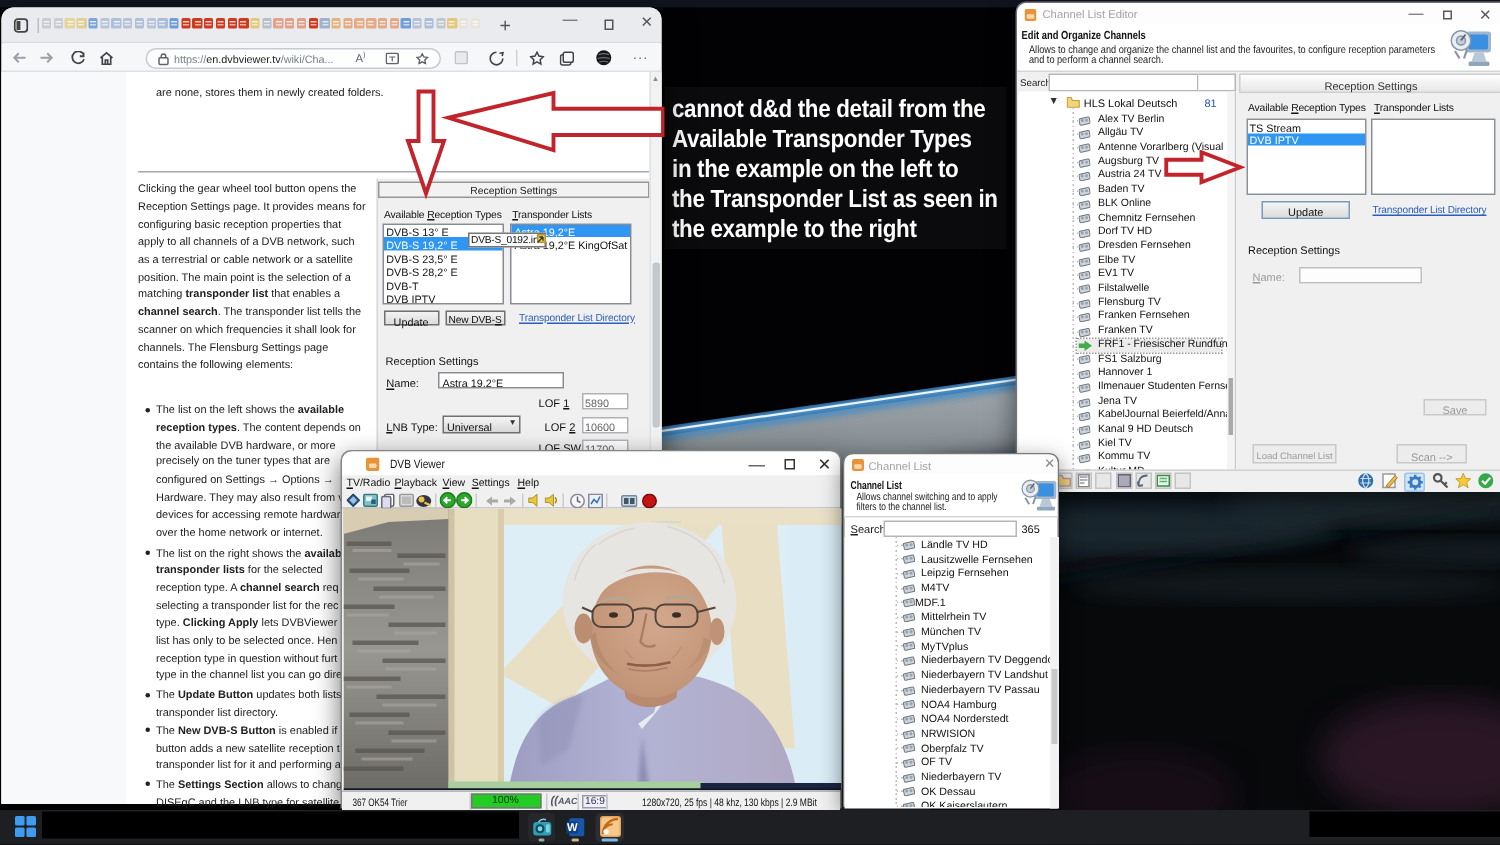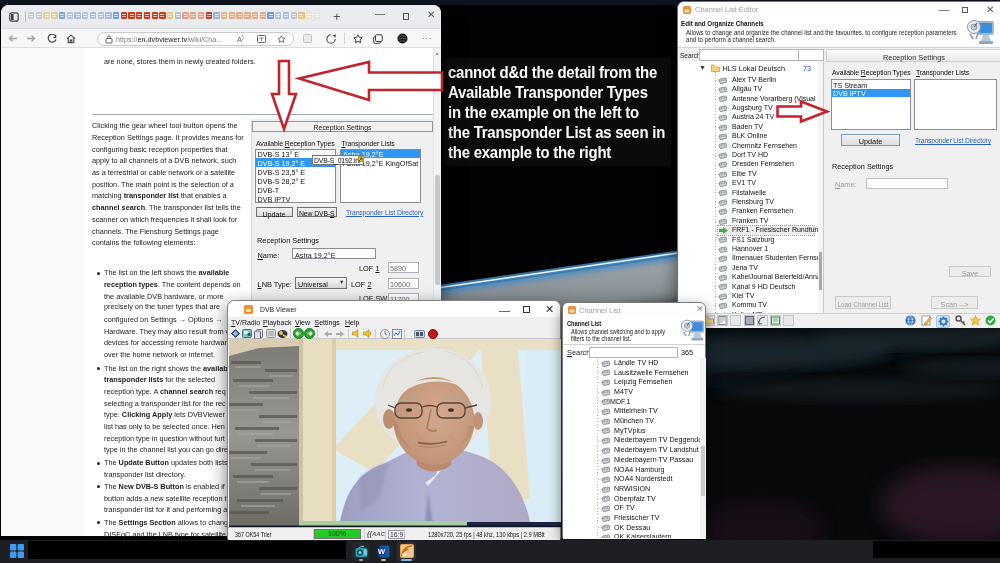--- a/index.html
+++ b/index.html
@@ -83,21 +83,21 @@
 </svg>
     <div class="a nw" style="left:2px;top:49.5px;font-size:6.5px;color:#222">Search</div>
     <div class="a" style="left:21px;top:46.5px;width:100px;height:12px;background:#fff;border:1px solid #b6b6b6"></div>
     <div class="a" style="left:121px;top:46.5px;width:25px;height:12px;background:#fff;border:1px solid #b6b6b6;border-left:none"></div>
     <div class="a" style="left:1px;top:59px;width:145px;height:252px;background:#fff;border-right:1px solid #c9c9c9"></div>
     <div class="a nw" style="left:21px;top:61.5px;font-size:7px;color:#333">▼</div>
     <svg class="a" style="left:33px;top:61.5px" width="9" height="8">
       <path d="M0.5 2 L0.5 7.5 L8.5 7.5 L8.5 3 L4 3 L3 1 L0.5 1 Z" fill="#f3d37c" stroke="#caa23c" stroke-width="0.8"></path>
     </svg>
     <div class="a nw" style="left:44.5px;top:61.5px;font-size:7.3px;color:#111">HLS Lokal Deutsch</div>
-    <div class="a nw" style="left:125px;top:61.5px;font-size:7.3px;color:#2255bb">73</div>
+    <div class="a nw" style="left:125px;top:61.5px;font-size:7.3px;color:#2255bb">81</div>
     <div class="a" style="left:1px;top:59px;width:139px;height:253px;overflow:hidden">
       <div class="a" style="left:36px;top:11px;width:1px;height:241px;background:repeating-linear-gradient(#bbb 0 1px,transparent 1px 3px)"></div>
       <div class="a" style="left:36px;top:18.5px;width:4px;height:1px;background:repeating-linear-gradient(90deg,#bbb 0 1px,transparent 1px 3px)"></div>
       <svg class="a" style="left:40px;top:15.5px" width="8" height="7" viewBox="0 0 8 7">
         <rect x="0.5" y="1.5" width="7" height="4.5" rx="0.8" transform="rotate(-12 4 3.5)" fill="#cfd4da" stroke="#6f7782" stroke-width="0.7"></rect>
         <circle cx="2.6" cy="3" r="1" fill="#9aa2ac" transform="rotate(-12 4 3.5)"></circle>
         <circle cx="5.4" cy="3.4" r="1" fill="#9aa2ac" transform="rotate(-12 4 3.5)"></circle>
       </svg>
       <div class="a nw" style="left:53px;top:14.8px;font-size:7px;color:#111">Alex TV Berlin</div>
       <div class="a" style="left:36px;top:27.9px;width:4px;height:1px;background:repeating-linear-gradient(90deg,#bbb 0 1px,transparent 1px 3px)"></div>
@@ -591,21 +591,21 @@
     <div class="a nw" style="left:256.5px;top:245.5px;font-size:7.4px;color:#111"><span style="text-decoration:underline">N</span>ame:</div>
     <div class="a" style="left:291px;top:243px;width:83.5px;height:10.5px;background:#fff;border:1px solid #898d93"></div>
     <div class="a nw" style="left:294px;top:245.5px;font-size:7.2px;color:#111">Astra 19.2°E</div>
     <div class="a nw" style="left:358px;top:258.5px;font-size:7.4px;color:#111">LOF <span style="text-decoration:underline">1</span></div>
     <div class="a" style="left:386.5px;top:256.5px;width:31px;height:11px;background:#fff;border:1px solid #aeb2b8"></div>
     <div class="a nw" style="left:389px;top:259px;font-size:7.2px;color:#666">5890</div>
     <div class="a nw" style="left:256.5px;top:274.5px;font-size:7.4px;color:#111"><span style="text-decoration:underline">L</span>NB Type:</div>
     <div class="a" style="left:294px;top:272px;width:52px;height:11.5px;background:linear-gradient(#f5f5f5,#d8d8d8);border:1px solid #707070"></div>
     <div class="a nw" style="left:297px;top:274.5px;font-size:7.2px;color:#111">Universal</div>
     <div class="a nw" style="left:338px;top:274px;font-size:5.5px;color:#333">▼</div>
-    <div class="a nw" style="left:350px;top:274.5px;font-size:7.4px;color:#111">LOF <span style="text-decoration:underline">2</span></div>
+    <div class="a nw" style="left:362px;top:274.5px;font-size:7.4px;color:#111">LOF <span style="text-decoration:underline">2</span></div>
     <div class="a" style="left:386.5px;top:273px;width:31px;height:10.5px;background:#fff;border:1px solid #aeb2b8"></div>
     <div class="a nw" style="left:389px;top:275px;font-size:7.2px;color:#666">10600</div>
     <div class="a nw" style="left:358px;top:289px;font-size:7.4px;color:#111">LOF SW</div>
     <div class="a" style="left:386.5px;top:287.5px;width:31px;height:10.5px;background:#fff;border:1px solid #aeb2b8"></div>
     <div class="a nw" style="left:389px;top:289.5px;font-size:7.2px;color:#666">11700</div>
     <div class="a" style="left:432px;top:43px;width:8px;height:488px;background:#f1f2f4;border-left:1px solid #e0e0e0"></div>
     <div class="a nw" style="left:433.5px;top:45px;font-size:5px;color:#888">▲</div>
     <div class="a" style="left:433.5px;top:170px;width:5px;height:110px;background:#c4c8cd;border-radius:2px"></div>
     <svg class="a" style="left:266px;top:52px" width="176px" height="80" viewBox="0 0 176 80">
 <polygon points="12,4 22,4 22,37 29,37 17,72 5,37 12,37" fill="#fff" stroke="#c2242c" stroke-width="2.6"></polygon>
@@ -954,21 +954,21 @@
         <circle cx="2.6" cy="3" r="1" fill="#9aa2ac" transform="rotate(-12 4 3.5)"></circle>
         <circle cx="5.4" cy="3.4" r="1" fill="#9aa2ac" transform="rotate(-12 4 3.5)"></circle>
       </svg>
       <div class="a nw" style="left:51px;top:146.3px;font-size:7.1px;color:#111">OF TV</div>
       <div class="a" style="left:35px;top:159.7px;width:4px;height:1px;background:repeating-linear-gradient(90deg,#bbb 0 1px,transparent 1px 3px)"></div>
       <svg class="a" style="left:39px;top:156.7px" width="8" height="7" viewBox="0 0 8 7">
         <rect x="0.5" y="1.5" width="7" height="4.5" rx="0.8" transform="rotate(-12 4 3.5)" fill="#cfd4da" stroke="#6f7782" stroke-width="0.7"></rect>
         <circle cx="2.6" cy="3" r="1" fill="#9aa2ac" transform="rotate(-12 4 3.5)"></circle>
         <circle cx="5.4" cy="3.4" r="1" fill="#9aa2ac" transform="rotate(-12 4 3.5)"></circle>
       </svg>
-      <div class="a nw" style="left:51px;top:156.0px;font-size:7.1px;color:#111">Friesischer TV</div>
+      <div class="a nw" style="left:51px;top:156.0px;font-size:7.1px;color:#111">Niederbayern TV</div>
       <div class="a" style="left:35px;top:169.4px;width:4px;height:1px;background:repeating-linear-gradient(90deg,#bbb 0 1px,transparent 1px 3px)"></div>
       <svg class="a" style="left:39px;top:166.4px" width="8" height="7" viewBox="0 0 8 7">
         <rect x="0.5" y="1.5" width="7" height="4.5" rx="0.8" transform="rotate(-12 4 3.5)" fill="#cfd4da" stroke="#6f7782" stroke-width="0.7"></rect>
         <circle cx="2.6" cy="3" r="1" fill="#9aa2ac" transform="rotate(-12 4 3.5)"></circle>
         <circle cx="5.4" cy="3.4" r="1" fill="#9aa2ac" transform="rotate(-12 4 3.5)"></circle>
       </svg>
       <div class="a nw" style="left:51px;top:165.7px;font-size:7.1px;color:#111">OK Dessau</div>
       <div class="a" style="left:35px;top:179.1px;width:4px;height:1px;background:repeating-linear-gradient(90deg,#bbb 0 1px,transparent 1px 3px)"></div>
       <svg class="a" style="left:39px;top:176.1px" width="8" height="7" viewBox="0 0 8 7">
         <rect x="0.5" y="1.5" width="7" height="4.5" rx="0.8" transform="rotate(-12 4 3.5)" fill="#cfd4da" stroke="#6f7782" stroke-width="0.7"></rect>

